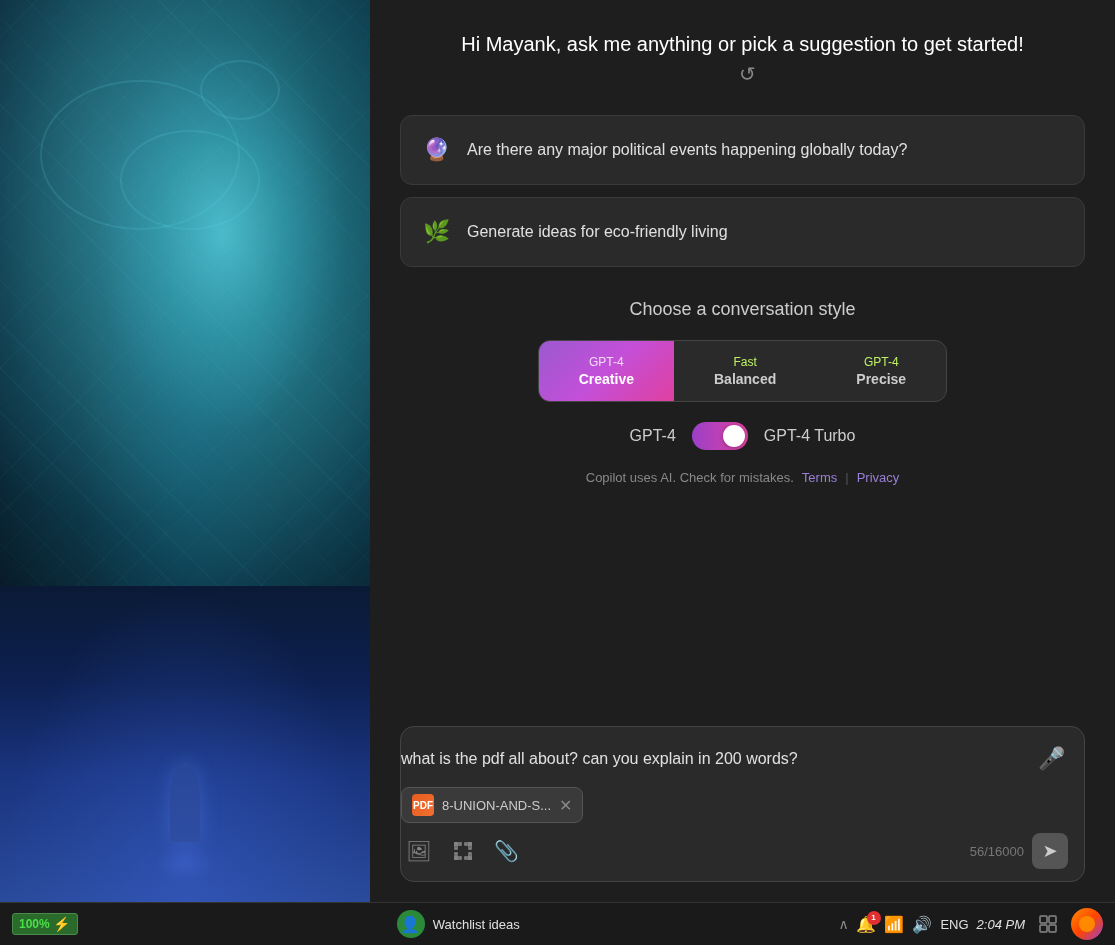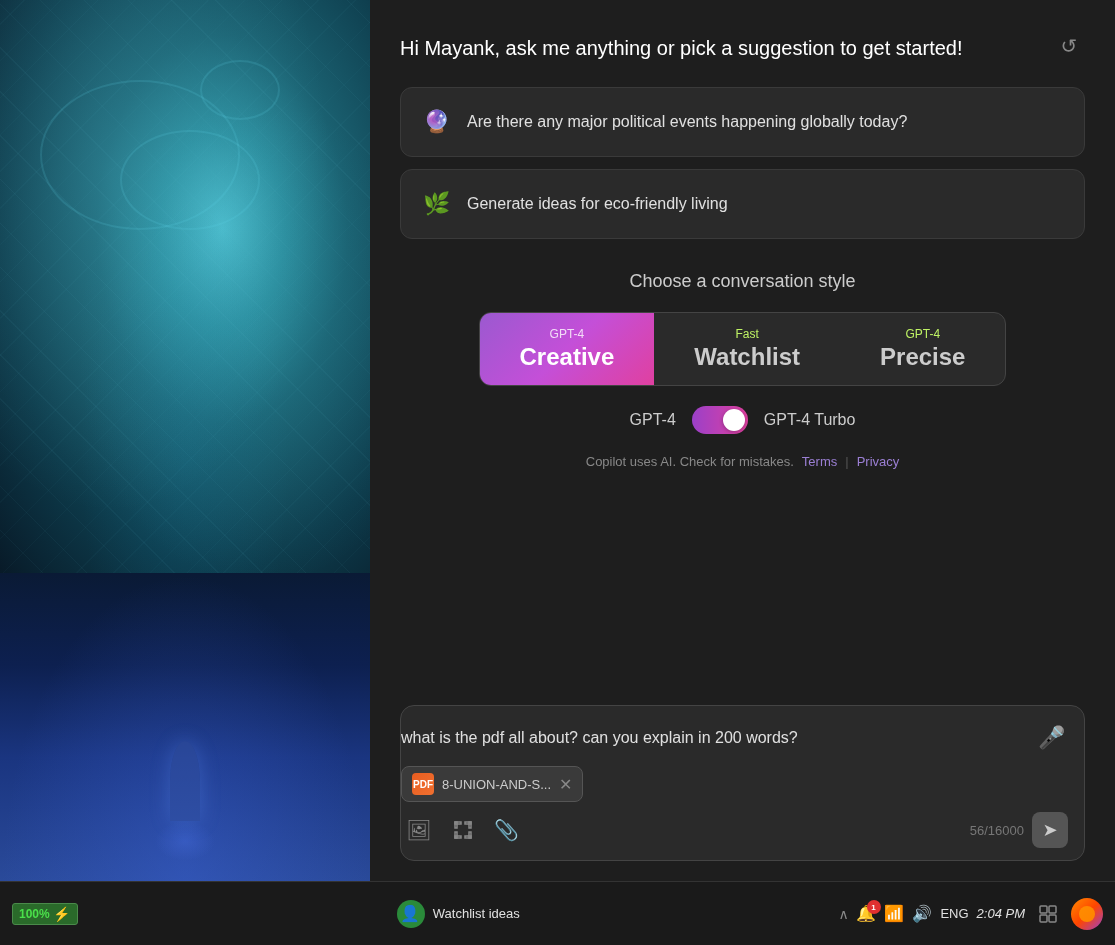--- a/index.html
+++ b/index.html
@@ -74,23 +74,24 @@
       flex: 1;
       background: #1e1e1e;
       display: flex;
       flex-direction: column;
       padding: 30px 30px 20px 30px;
       overflow: hidden;
     }
 
     .greeting-header {
       display: flex;
-      align-items: flex-end;
+      align-items: center;
       justify-content: space-between;
       margin-bottom: 25px;
+      flex-direction: column;
     }
 
     .greeting-text {
       font-size: 20px;
       font-weight: 400;
       color: #ffffff;
       line-height: 1.4;
       flex: 1;
     }
 
@@ -172,21 +173,21 @@
       min-width: 130px;
     }
 
     .style-btn .sub-label {
       font-size: 12px;
       color: #bef264;
       margin-bottom: 2px;
     }
 
     .style-btn .main-label {
-      font-size: 24px;
+      font-size: 14px;
       font-weight: 600;
     }
 
     .style-btn.active {
       background: linear-gradient(135deg, #9b59d0, #c44fd8, #e040a0);
       color: white;
     }
 
     .style-btn.active .sub-label {
       color: rgba(255,255,255,0.8);
@@ -358,21 +359,21 @@
       display: flex;
       align-items: center;
       justify-content: center;
       cursor: pointer;
       color: #ccc;
       font-size: 18px;
     }
 
     
     .taskbar {
-      height: 64px;
+      height: 43px;
       background: #1a1a1a;
       border-top: 1px solid #333;
       display: flex;
       align-items: center;
       padding: 0 12px;
       gap: 8px;
     }
 
     .battery-indicator {
       display: flex;
@@ -533,21 +534,21 @@
     <div class="style-section">
       <div class="style-title">Choose a conversation style</div>
 
       <div class="style-buttons">
         <button class="style-btn active">
           <span class="sub-label">GPT-4</span>
           <span class="main-label">Creative</span>
         </button>
         <button class="style-btn">
           <span class="sub-label">Fast</span>
-          <span class="main-label">Watchlist</span>
+          <span class="main-label">Balanced</span>
         </button>
         <button class="style-btn">
           <span class="sub-label">GPT-4</span>
           <span class="main-label">Precise</span>
         </button>
       </div>
 
       <div class="gpt-toggle-row">
         <span class="gpt-label">GPT-4</span>
         <div class="toggle-switch">

